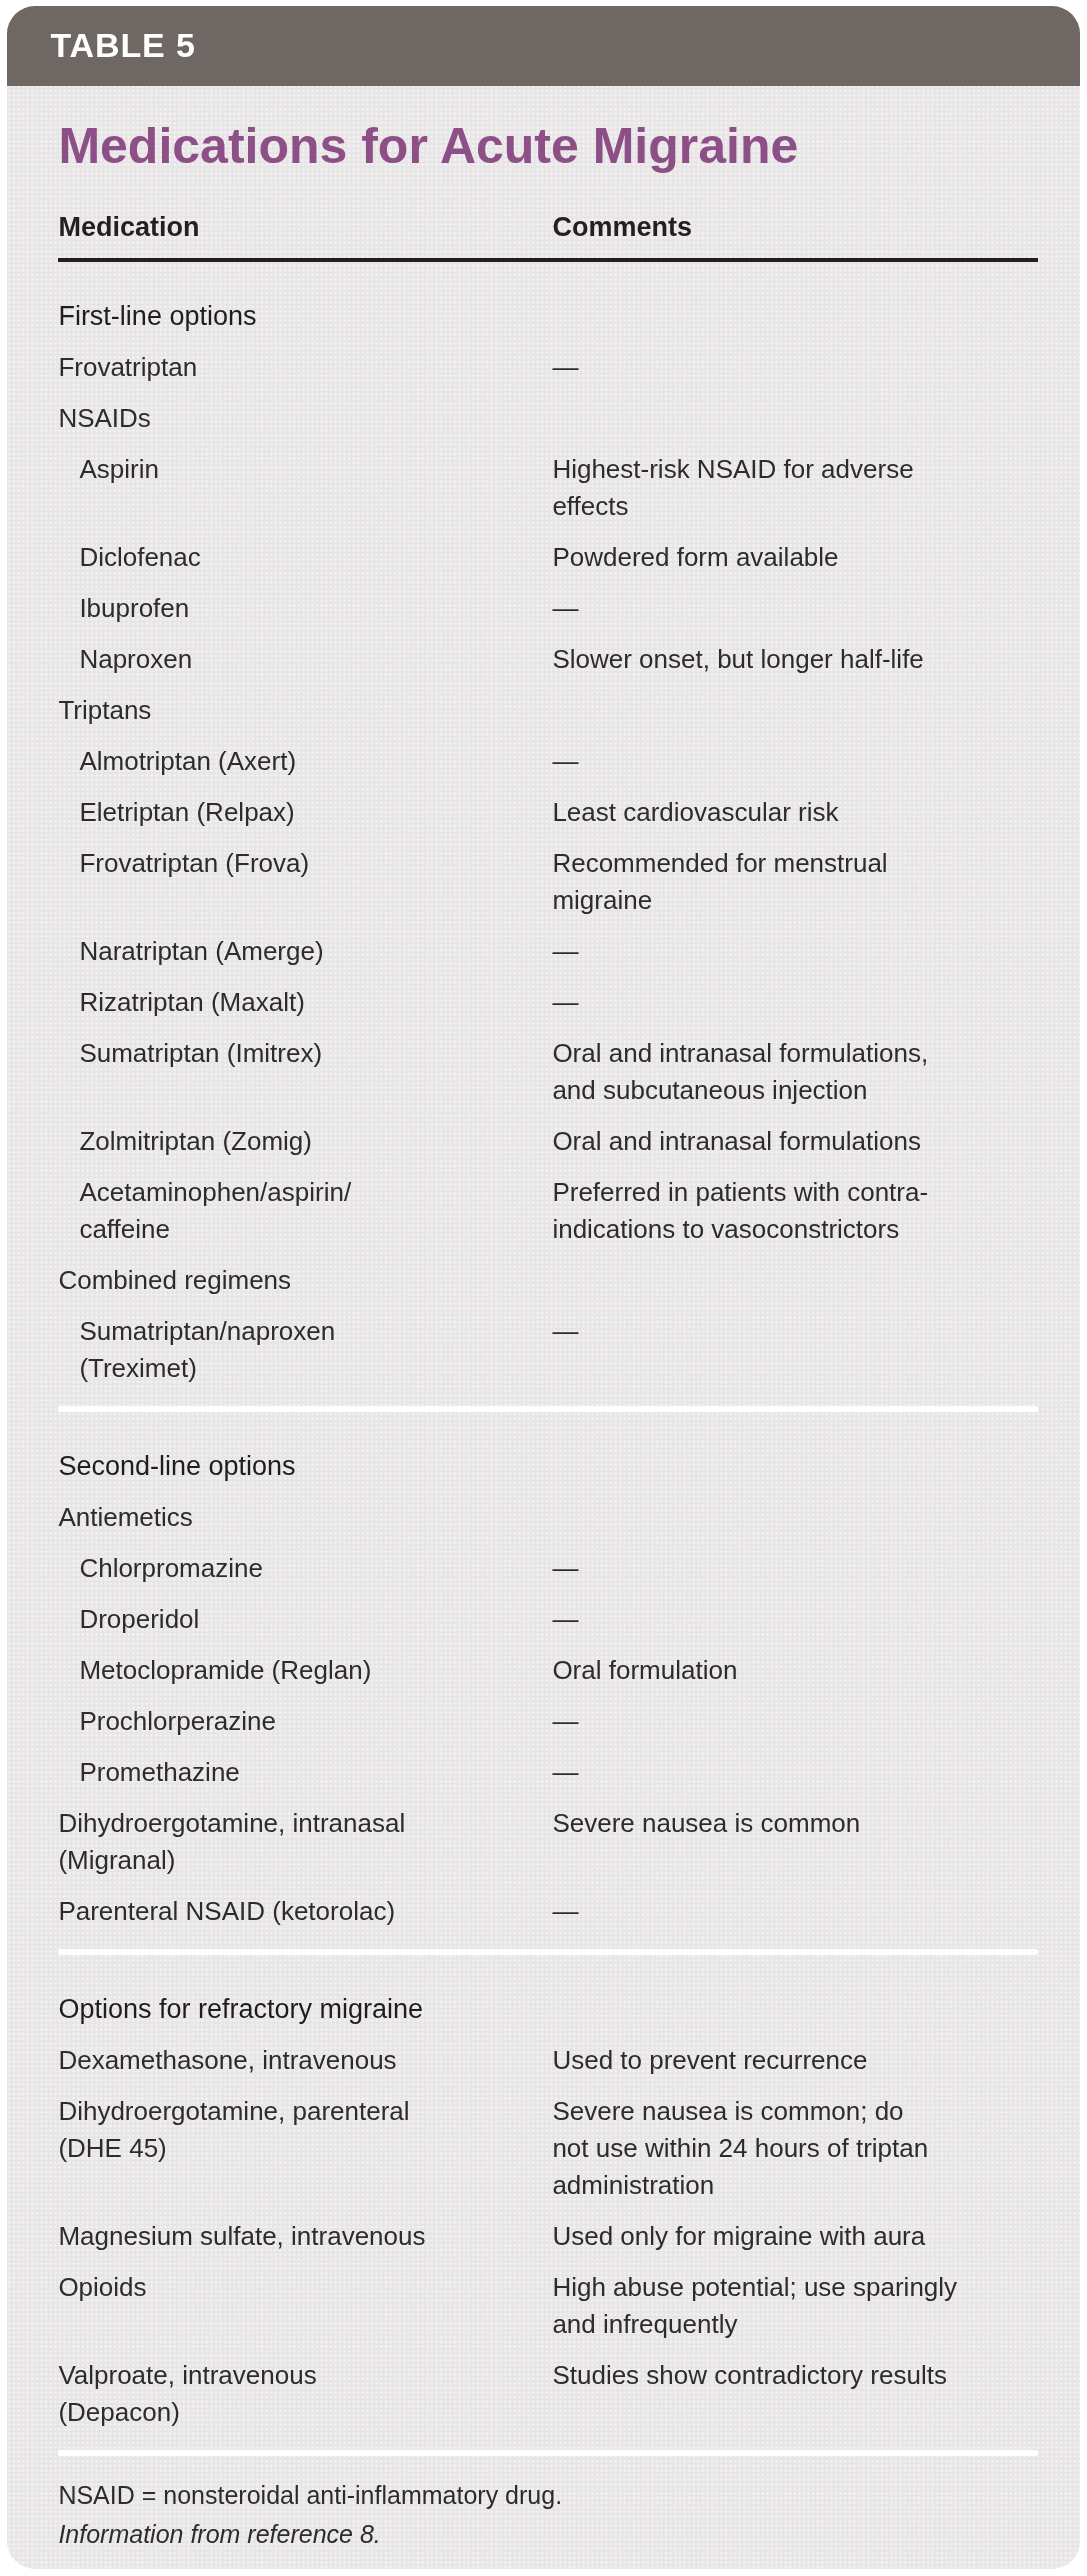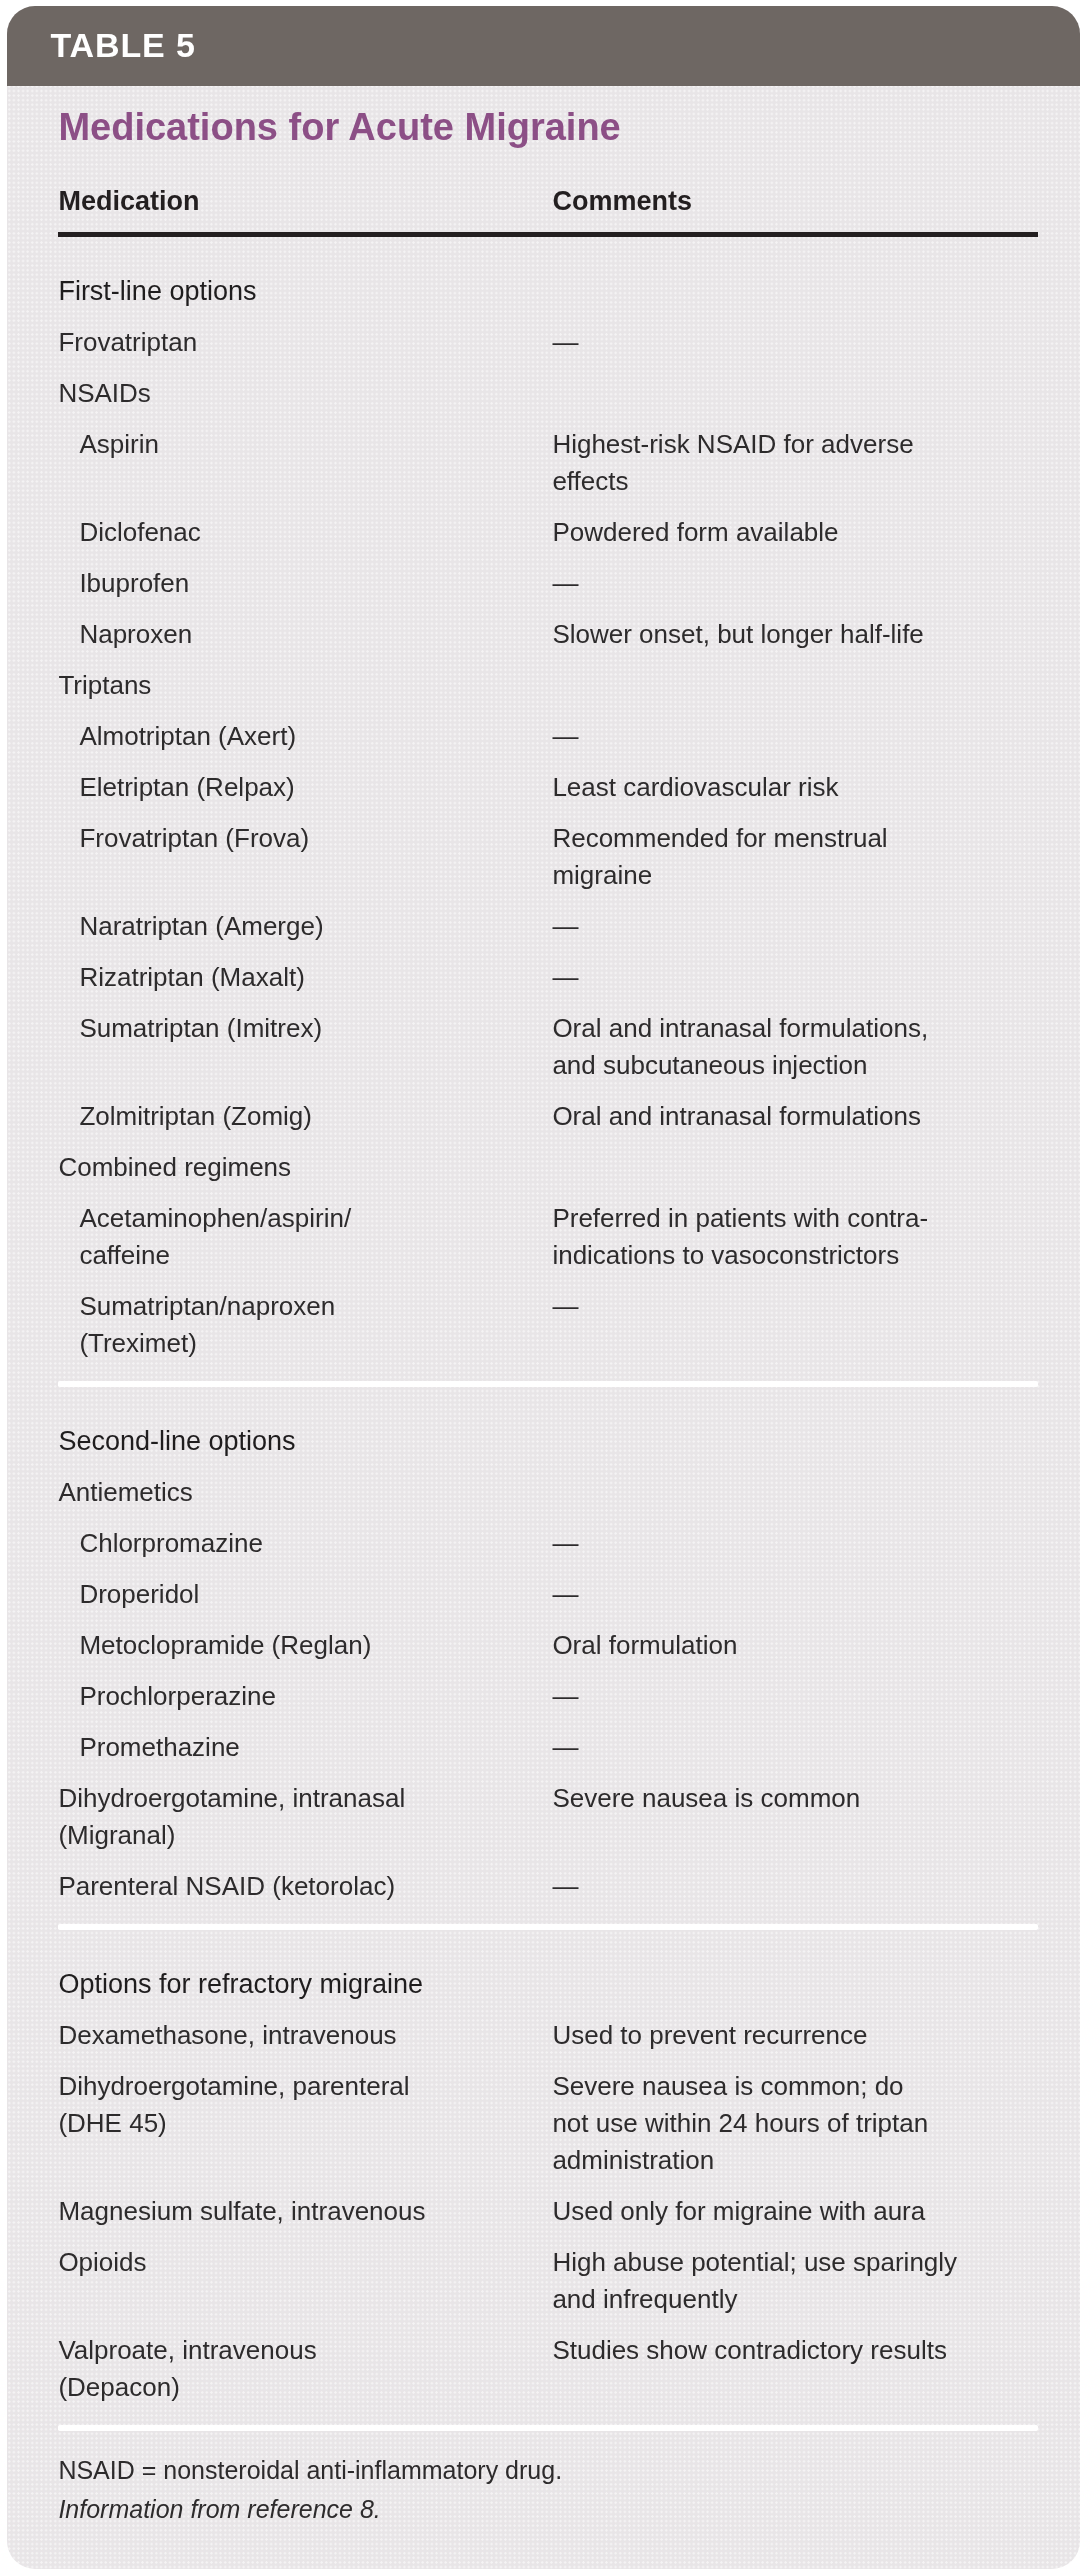--- a/index.html
+++ b/index.html
@@ -36,23 +36,23 @@
     font-weight: bold;
     font-size: 34px;
     letter-spacing: 0.9px;
   }
   .content {
     padding: 0 42px 0 51px;
   }
   .title {
     color: #8c4f86;
     font-weight: bold;
-    font-size: 38px;
+    font-size: 50px;
     line-height: 1.2;
-    margin-top: 19px;
+    margin-top: 30px;
   }
   .colhead {
     display: grid;
     grid-template-columns: 494px 1fr;
     margin-top: 35px;
     font-weight: bold;
     font-size: 27px;
     color: #231f20;
     line-height: 1.2;
   }
@@ -169,28 +169,28 @@
         <div class="row">
           <div class="med indent">Sumatriptan (Imitrex)</div>
           <div class="comment">Oral and intranasal formulations,
 and subcutaneous injection</div>
         </div>
         <div class="row">
           <div class="med indent">Zolmitriptan (Zomig)</div>
           <div class="comment">Oral and intranasal formulations</div>
         </div>
         <div class="row">
-          <div class="med">Combined regimens</div>
-          <div class="comment"></div>
-        </div>
-        <div class="row">
           <div class="med indent">Acetaminophen/aspirin/
 caffeine</div>
           <div class="comment">Preferred in patients with contra-
 indications to vasoconstrictors</div>
+        </div>
+        <div class="row">
+          <div class="med">Combined regimens</div>
+          <div class="comment"></div>
         </div>
         <div class="row">
           <div class="med indent">Sumatriptan/naproxen
 (Treximet)</div>
           <div class="comment">—</div>
         </div>
         <div class="divider"></div>
         <div class="section-heading">Second-line options</div>
         <div class="row">
           <div class="med">Antiemetics</div>

